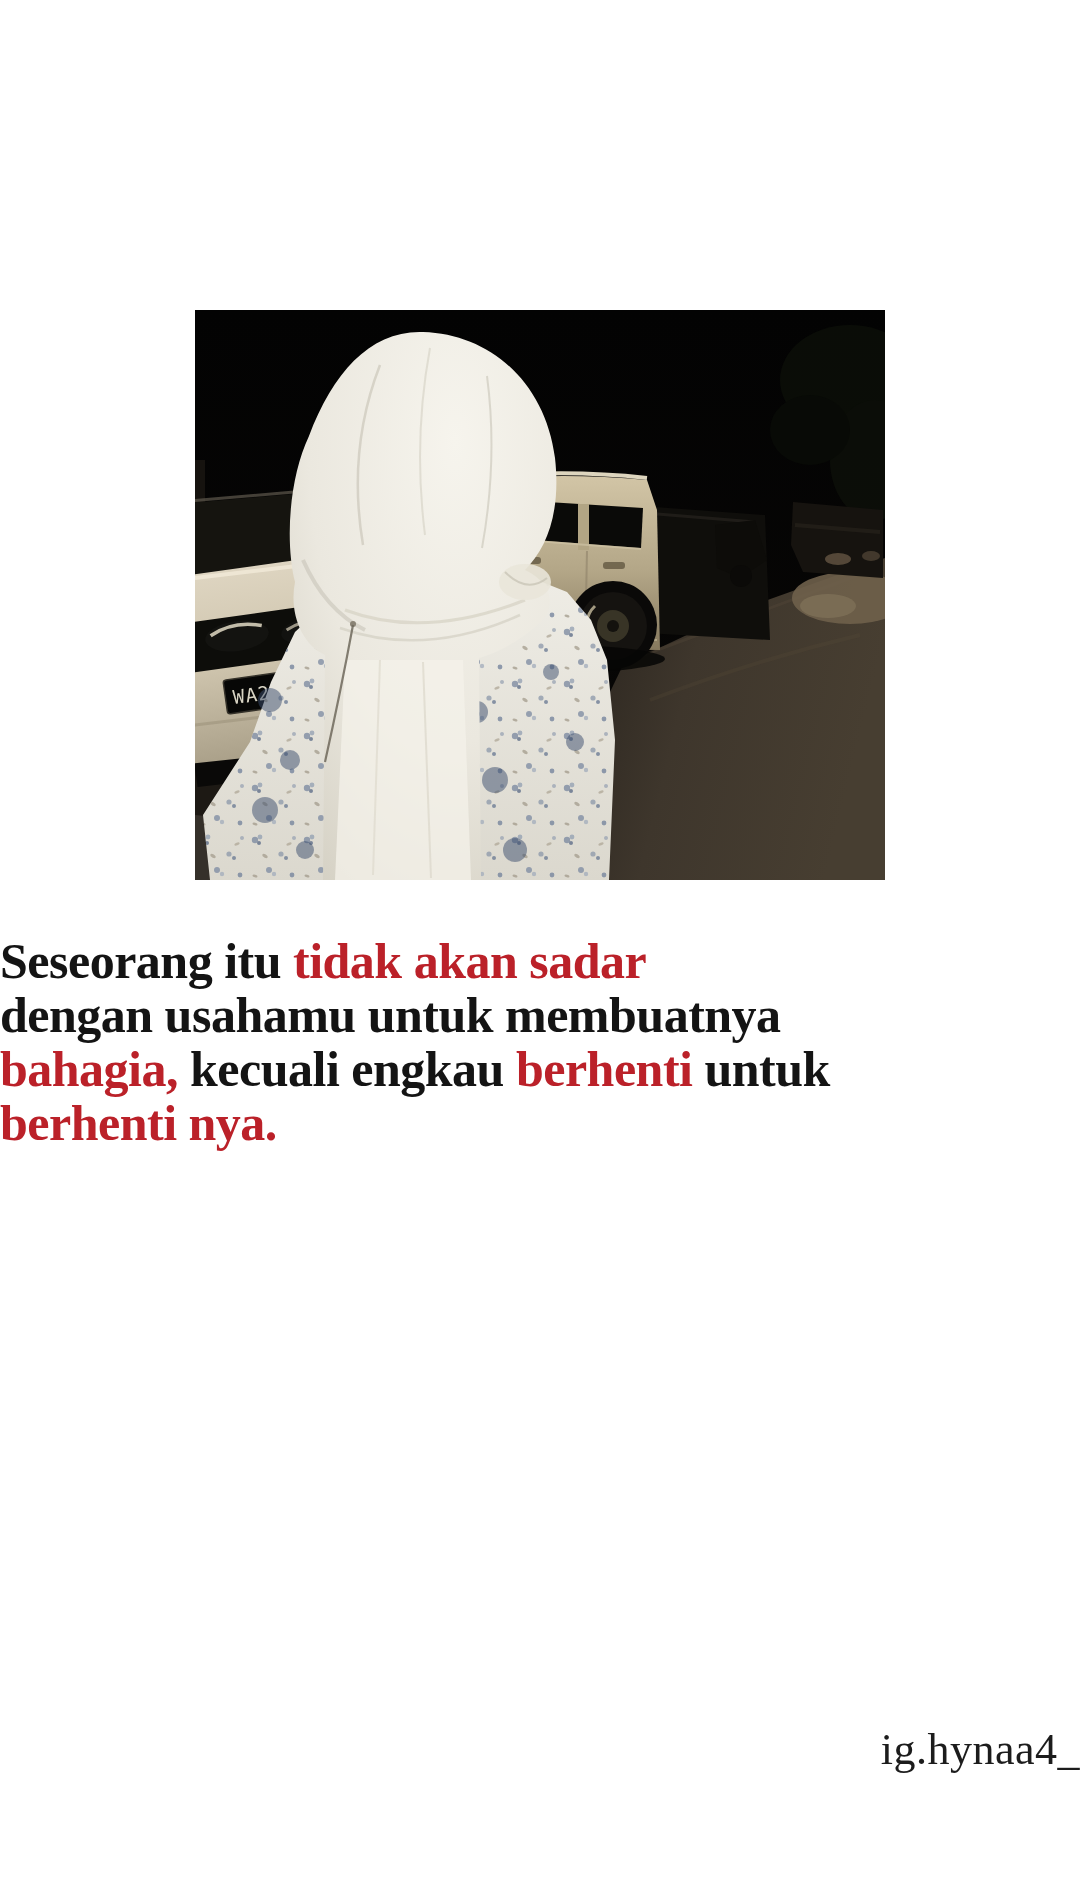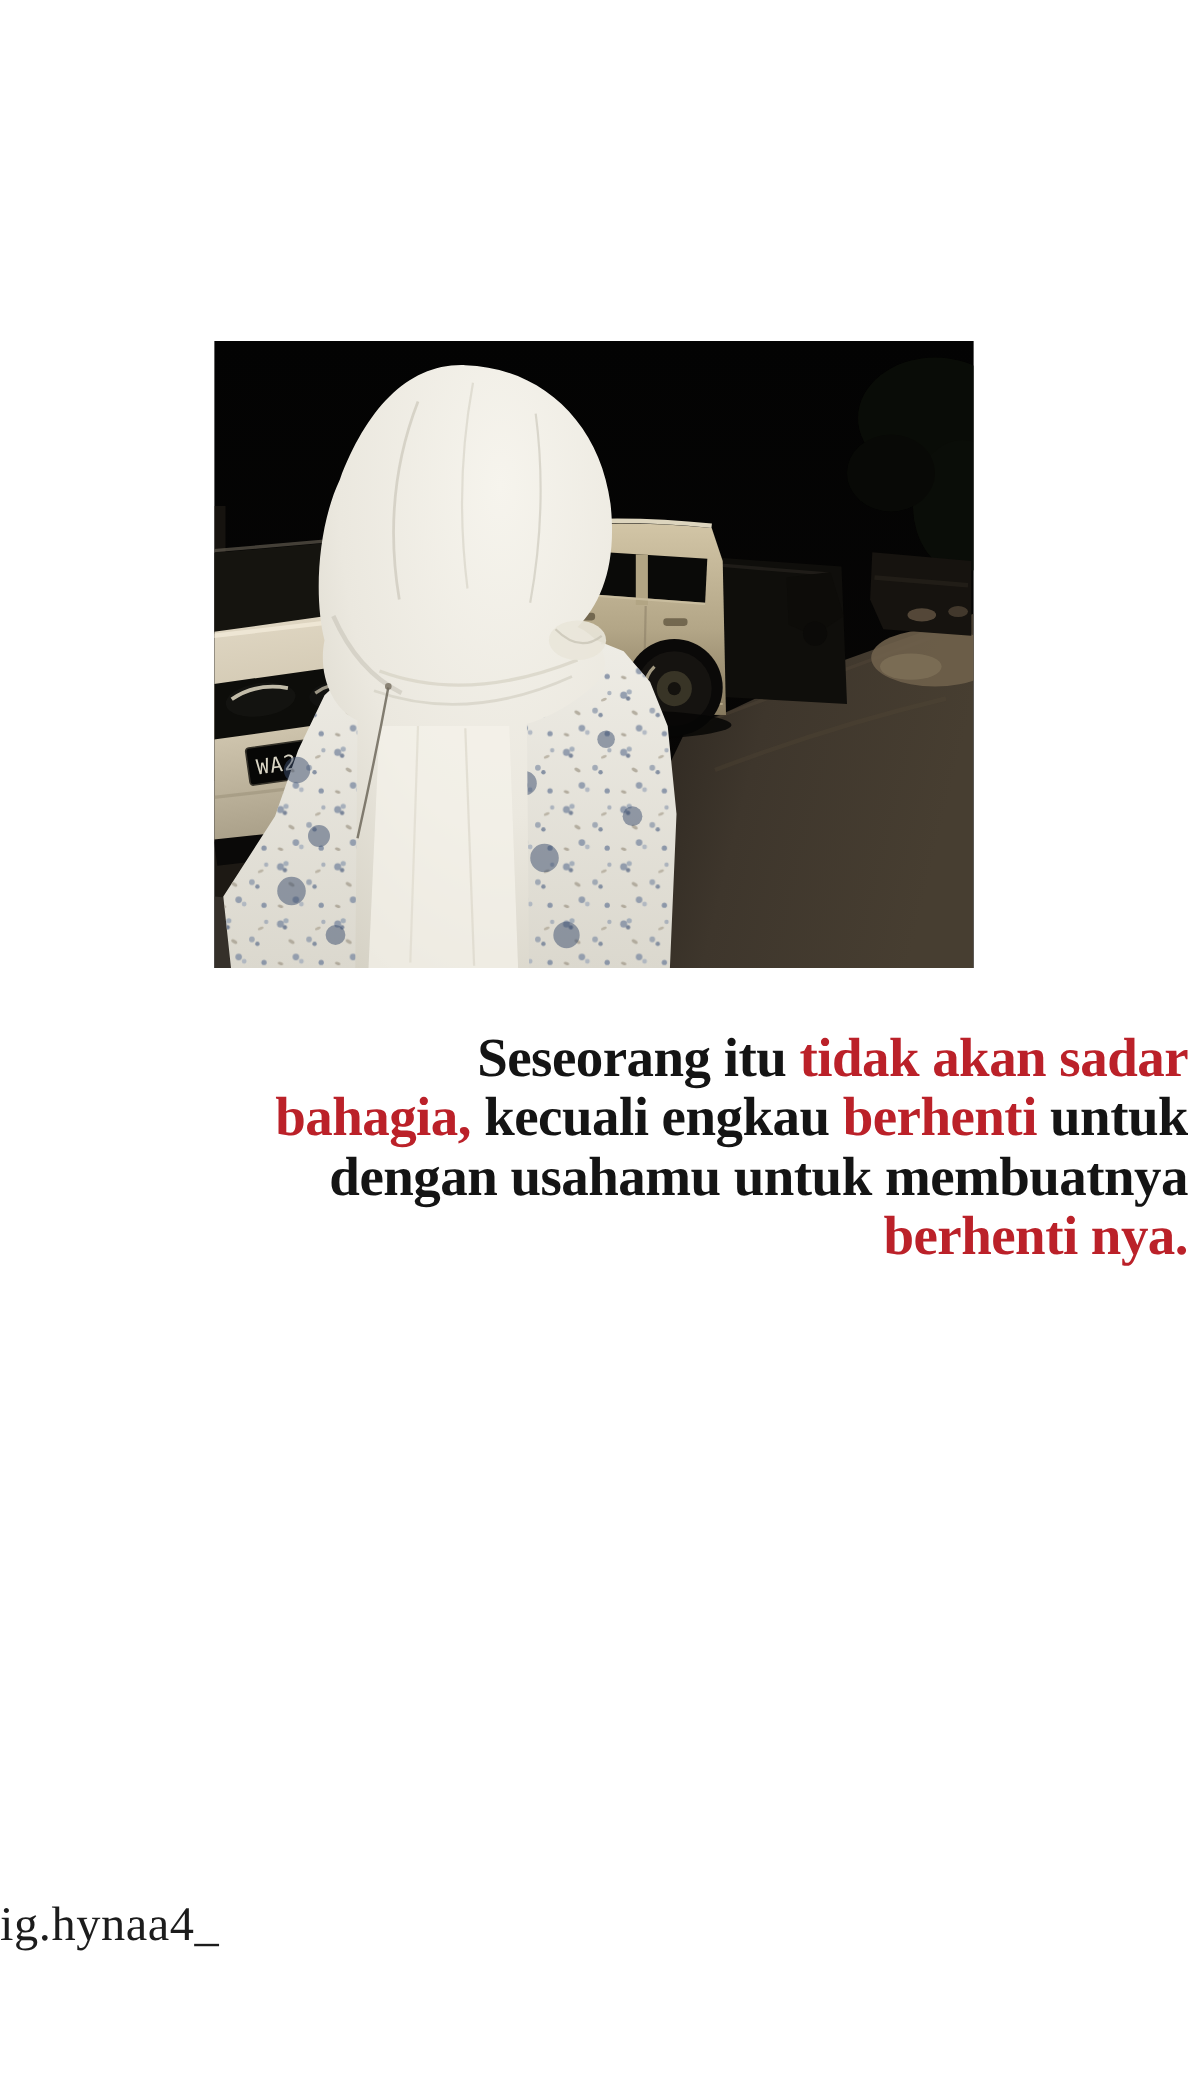--- a/index.html
+++ b/index.html
@@ -18,35 +18,35 @@
     width: 690px;
     height: 570px;
     background: #050505;
   }
   .photo-wrap svg { display: block; width: 690px; height: 570px; }
   .quote {
     position: absolute;
     left: 0;
     top: 934px;
     width: 1080px;
-    text-align: right;
+    text-align: left;
     font-size: 50px;
     font-weight: 700;
     line-height: 54px;
     letter-spacing: -0.5px;
     color: #141414;
   }
   .qk { color: #141414; }
   .qr { color: #bb2129; }
   .handle {
     position: absolute;
     left: 0;
     top: 1724px;
     width: 1080px;
-    text-align: left;
+    text-align: right;
     font-size: 44px;
     font-weight: 400;
     color: #1c1c1c;
     letter-spacing: 0.5px;
   }
 </style>
 </head>
 <body>
 
 <div class="page">
@@ -206,20 +206,20 @@
         <path d="M 185,350 L 178,565" stroke="#dedacd" stroke-width="2" opacity="0.7" fill="none"></path>
         <path d="M 228,352 L 236,568" stroke="#dbd7ca" stroke-width="2" opacity="0.7" fill="none"></path>
         <circle cx="158" cy="314" r="3" fill="#8a8375"></circle>
         <path d="M 158,315 Q 146,380 130,452" stroke="#6f695c" stroke-width="2.2" fill="none" opacity="0.85"></path>
       </g>
     </svg>
   </div>
 
   <div class="quote">
     <div class="qline"><span class="qk">Seseorang itu </span><span class="qr">tidak akan sadar</span></div>
+    <div class="qline"><span class="qk">dengan usahamu untuk membuatnya</span></div>
     <div class="qline"><span class="qr">bahagia,</span><span class="qk"> kecuali engkau </span><span class="qr">berhenti</span><span class="qk"> untuk</span></div>
-    <div class="qline"><span class="qk">dengan usahamu untuk membuatnya</span></div>
     <div class="qline"><span class="qr">berhenti nya.</span></div>
   </div>
 
   <div class="handle">ig.hynaa4_</div>
 
 </div>
 
 </body></html>

